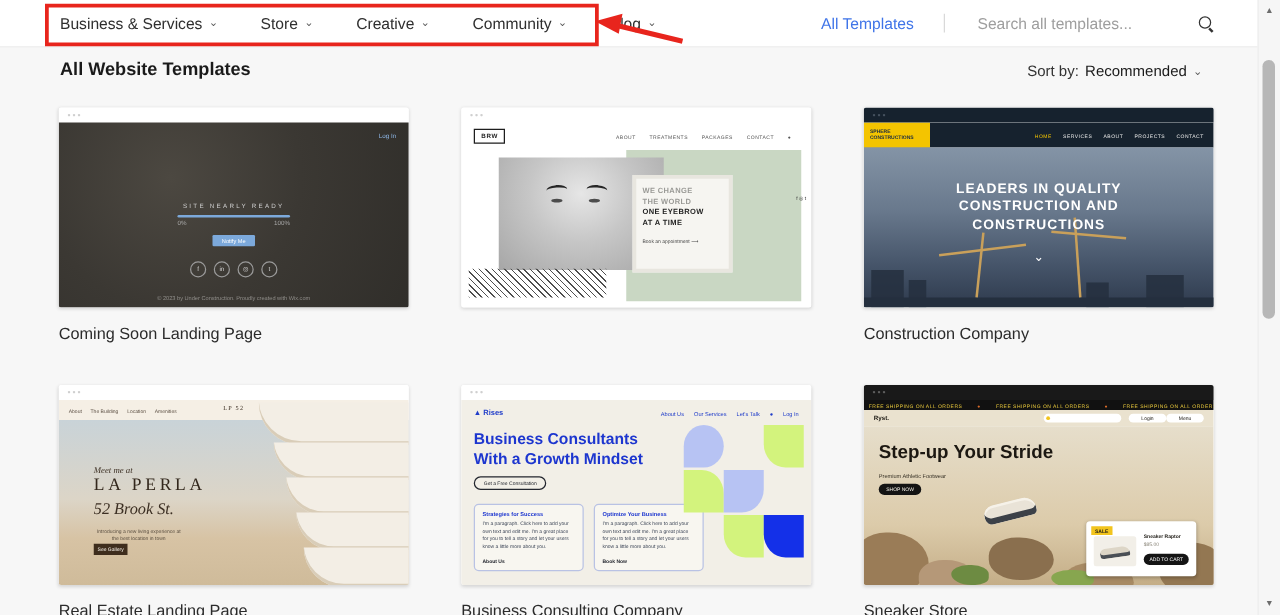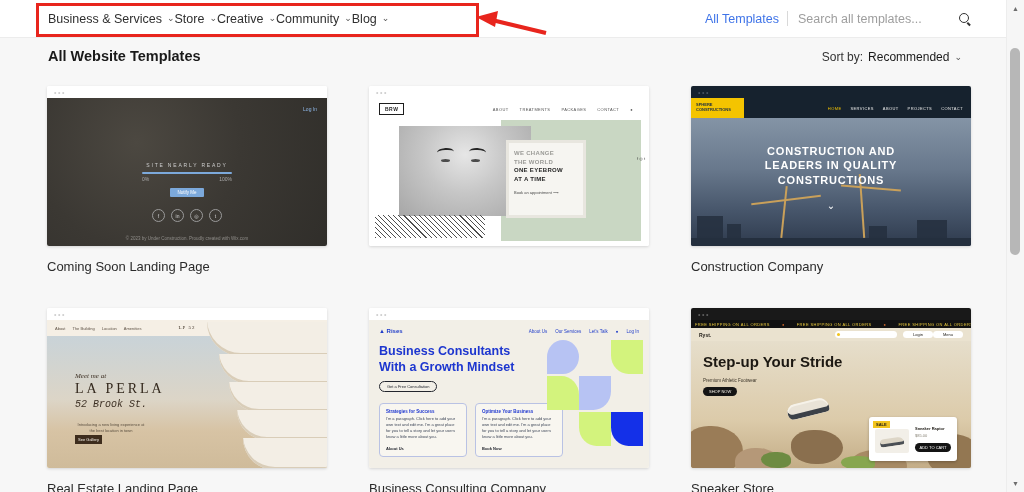--- a/index.html
+++ b/index.html
@@ -1,26 +1,26 @@
 <!DOCTYPE html>
 <html><head>
 <meta charset="utf-8">
 <style>
   html,body{margin:0;padding:0;background:#e9e9e9;}
   .stage{position:relative;width:1024px;height:492px;background:#f7f7f7;overflow:hidden;
          font-family:"Liberation Sans",sans-serif;-webkit-font-smoothing:antialiased;}
 
   
   .app-header{position:absolute;left:0;top:0;width:1024px;height:37px;background:#fff;border-bottom:1px solid #ececec;}
-  .main-nav{position:absolute;left:48px;top:0;height:37px;display:flex;align-items:center;}
+  .main-nav{position:absolute;left:48px;top:0;height:37px;display:flex;gap:34px;align-items:center;}
   .nav-item{display:flex;align-items:center;gap:5px;font-size:12.5px;color:#2f2f2f;cursor:pointer;white-space:nowrap;}
   .chev{font-size:9px;color:#555;line-height:1;}
   .annotation-box{position:absolute;left:36px;top:3px;width:437px;height:28px;border:3px solid #e8251d;pointer-events:none;}
   .annotation-arrow{position:absolute;left:474px;top:8px;width:78px;height:30px;pointer-events:none;}
-  .header-right{position:absolute;right:52px;top:0;height:37px;display:flex;align-items:center;gap:8px;}
+  .header-right{position:absolute;right:52px;top:0;height:37px;display:flex;align-items:center;gap:24px;}
   .all-templates{font-size:12.5px;color:#3f74e8;cursor:pointer;white-space:nowrap;}
   .vdivider{width:1px;height:15px;background:#d9d9d9;}
   .search-input{border:none;outline:none;background:transparent;font-size:12.5px;color:#444;width:150px;
                 font-family:"Liberation Sans",sans-serif;}
   .search-input::placeholder{color:#9e9e9e;}
   .search-icon{position:relative;width:14px;height:14px;cursor:pointer;}
   .search-icon .lens{position:absolute;left:1px;top:1px;width:8px;height:8px;border:1.5px solid #333;border-radius:50%;}
   .search-icon .tail{position:absolute;left:10px;top:10px;width:4px;height:1.5px;background:#333;transform:rotate(45deg);transform-origin:0 0;}
 
   
@@ -97,21 +97,21 @@
   .t4-header{height:16px;background:#f5efe5;position:relative;}
   .t4-nav{position:absolute;left:8px;top:6px;display:flex;gap:7px;font-size:4px;color:#5f5347;}
   .t4-logo{position:absolute;left:0;right:0;top:5px;text-align:center;font-size:5px;letter-spacing:1px;color:#3a2e22;font-family:"Liberation Serif",serif;}
   .t4-btn{position:absolute;right:24px;top:4px;width:25px;height:8px;background:#3e2d1d;color:#f5efe5;font-size:4px;
           display:flex;align-items:center;justify-content:center;}
   .t4-icons{position:absolute;right:5px;top:6px;font-size:4px;color:#3e2d1d;letter-spacing:1.5px;}
   .t4-scene{height:132px;position:relative;background:linear-gradient(180deg,#c9d3d8 0%,#dcd5c7 48%,#d7c3a4 72%,#cfbb9a 100%);text-align:center;}
   .t4-band{position:absolute;background:#f3eee5;border-bottom-left-radius:70px;box-shadow:inset 0 -3px 0 #d9cdb8;}
   .t4-meet{position:absolute;left:28px;top:36px;font-family:"Liberation Serif",serif;font-style:italic;font-size:7px;color:#3c2f23;}
   .t4-name{position:absolute;left:28px;top:45px;font-family:"Liberation Serif",serif;font-size:14px;letter-spacing:3px;color:#33281d;}
-  .t4-addr{position:absolute;left:28px;top:63px;font-family:Liberation Mono, monospace;font-style:italic;font-size:10px;color:#3c2f23;}
+  .t4-addr{position:absolute;left:28px;top:63px;font-family:Liberation Serif, serif;font-style:italic;font-size:13px;color:#3c2f23;}
   .t4-para{position:absolute;left:28px;top:86px;width:72px;font-size:4px;color:#5c5041;line-height:1.5;}
   .t4-btn2{position:absolute;left:28px;top:99px;width:27px;height:9px;background:#3e2d1d;color:#f7f2e9;font-size:4px;
            display:flex;align-items:center;justify-content:center;}
 
   
   .t5{background:#f2efe7;}
   .t5-logo{position:absolute;left:10px;top:8px;font-size:6px;font-weight:bold;color:#1f3cc9;}
   .t5-nav{position:absolute;right:10px;top:9px;display:flex;gap:8px;font-size:4.5px;color:#1f3cc9;align-items:center;}
   .t5-head{position:absolute;left:10px;top:23px;font-size:12.5px;font-weight:700;color:#1d36cf;line-height:1.3;}
   .t5-pill{position:absolute;left:10px;top:61px;border:1px solid #23262e;border-radius:7px;padding:2px 7px;font-size:4px;color:#23262e;}
@@ -295,22 +295,22 @@
           <div class="t3-bld" style="left:6px;width:26px;height:30px;"></div>
           <div class="t3-bld" style="left:36px;width:14px;height:22px;"></div>
           <div class="t3-bld" style="left:178px;width:18px;height:20px;"></div>
           <div class="t3-bld" style="left:226px;width:30px;height:26px;"></div>
           <div class="t3-bld" style="left:0;width:280px;height:8px;opacity:1;"></div>
           <div class="t3-crane" style="left:92px;bottom:8px;width:2px;height:52px;transform:rotate(6deg);"></div>
           <div class="t3-crane" style="left:60px;bottom:46px;width:70px;height:1.5px;transform:rotate(-7deg);"></div>
           <div class="t3-crane" style="left:170px;bottom:8px;width:2px;height:64px;transform:rotate(-4deg);"></div>
           <div class="t3-crane" style="left:150px;bottom:58px;width:60px;height:1.5px;transform:rotate(5deg);"></div>
           <div class="t3-head">
+            <div>LEADERS IN QUALITY</div>
             <div>CONSTRUCTION AND</div>
-            <div>LEADERS IN QUALITY</div>
             <div>CONSTRUCTIONS</div>
           </div>
           <div class="t3-chev">⌄</div>
         </div>
       </div>
     </div>
     <div class="card-label">Construction Company</div>
   </div>
 
   <div class="card pos-r2c1">

